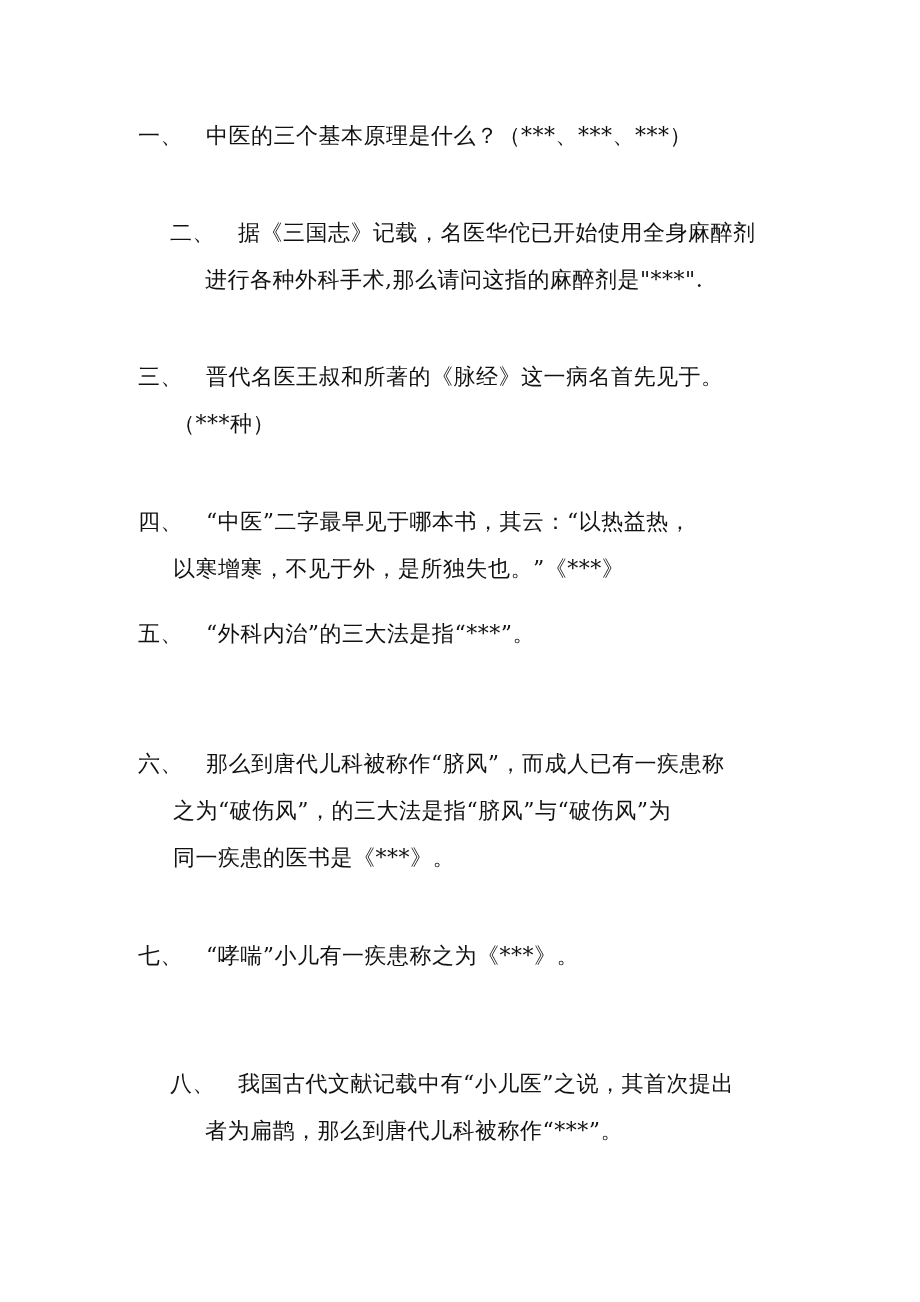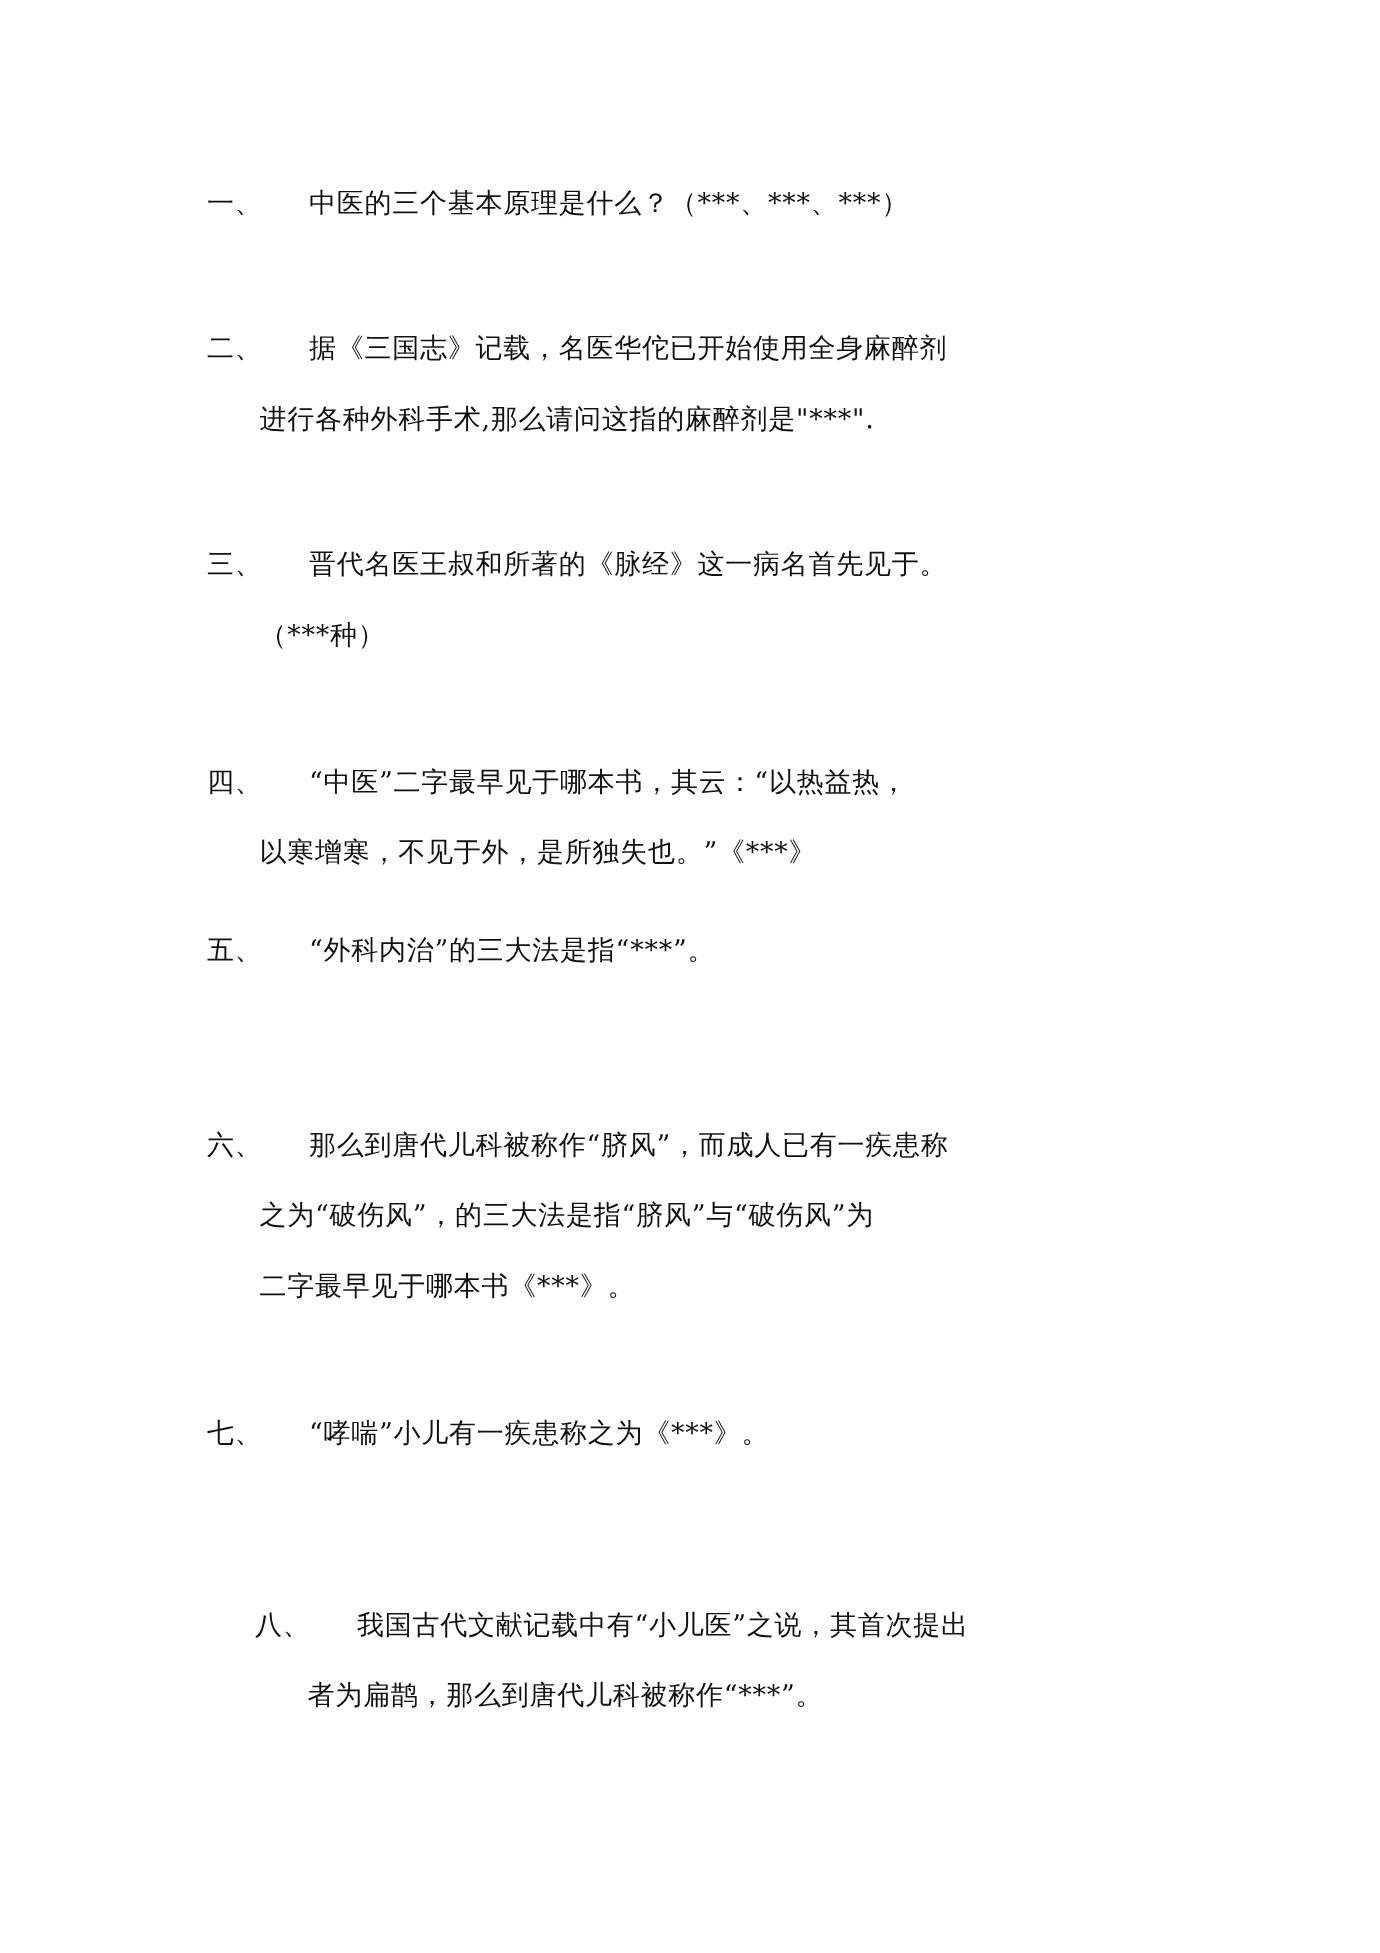--- a/index.html
+++ b/index.html
@@ -20,21 +20,21 @@
       left: 0;
       top: 0;
       width: 920px;
       height: 1302px;
       background: #ffffff;
     }
     .q {
       position: absolute;
       left: 138px;
       width: 660px;
-      font-size: 18px;
+      font-size: 22px;
       line-height: 47px;
       letter-spacing: 0.5px;
       white-space: nowrap;
     }
     .q .line {
       display: block;
       height: 47px;
     }
     .q .num {
       display: inline-block;
@@ -46,21 +46,21 @@
   </style>
 </head>
 <body>
 
 <div class="page">
 
   <div class="q" style="top:112px;">
     <span class="line"><span class="num">一、</span><span>中医的三个基本原理是什么？（***、***、***）</span></span>
   </div>
 
-  <div class="q" style="top:209px;">
+  <div class="q" style="top:209px;margin-left:32px;">
     <span class="line"><span class="num">二、</span><span>据《三国志》记载，名医华佗已开始使用全身麻醉剂</span></span>
     <span class="line cont">进行各种外科手术,那么请问这指的麻醉剂是"***".</span>
   </div>
 
   <div class="q" style="top:353px;">
     <span class="line"><span class="num">三、</span><span>晋代名医王叔和所著的《脉经》这一病名首先见于。</span></span>
     <span class="line cont">（***种）</span>
   </div>
 
   <div class="q" style="top:498px;">
@@ -68,21 +68,21 @@
     <span class="line cont">以寒增寒，不见于外，是所独失也。”《***》</span>
   </div>
 
   <div class="q" style="top:610px;">
     <span class="line"><span class="num">五、</span><span>“外科内治”的三大法是指“***”。</span></span>
   </div>
 
   <div class="q" style="top:740px;">
     <span class="line"><span class="num">六、</span><span>那么到唐代儿科被称作“脐风”，而成人已有一疾患称</span></span>
     <span class="line cont">之为“破伤风”，的三大法是指“脐风”与“破伤风”为</span>
-    <span class="line cont">二字最早见于哪本书《***》。</span>
+    <span class="line cont">同一疾患的医书是《***》。</span>
   </div>
 
   <div class="q" style="top:932px;">
     <span class="line"><span class="num">七、</span><span>“哮喘”小儿有一疾患称之为《***》。</span></span>
   </div>
 
   <div class="q" style="top:1060px;margin-left:32px;">
     <span class="line"><span class="num">八、</span><span>我国古代文献记载中有“小儿医”之说，其首次提出</span></span>
     <span class="line cont">者为扁鹊，那么到唐代儿科被称作“***”。</span>
   </div>

